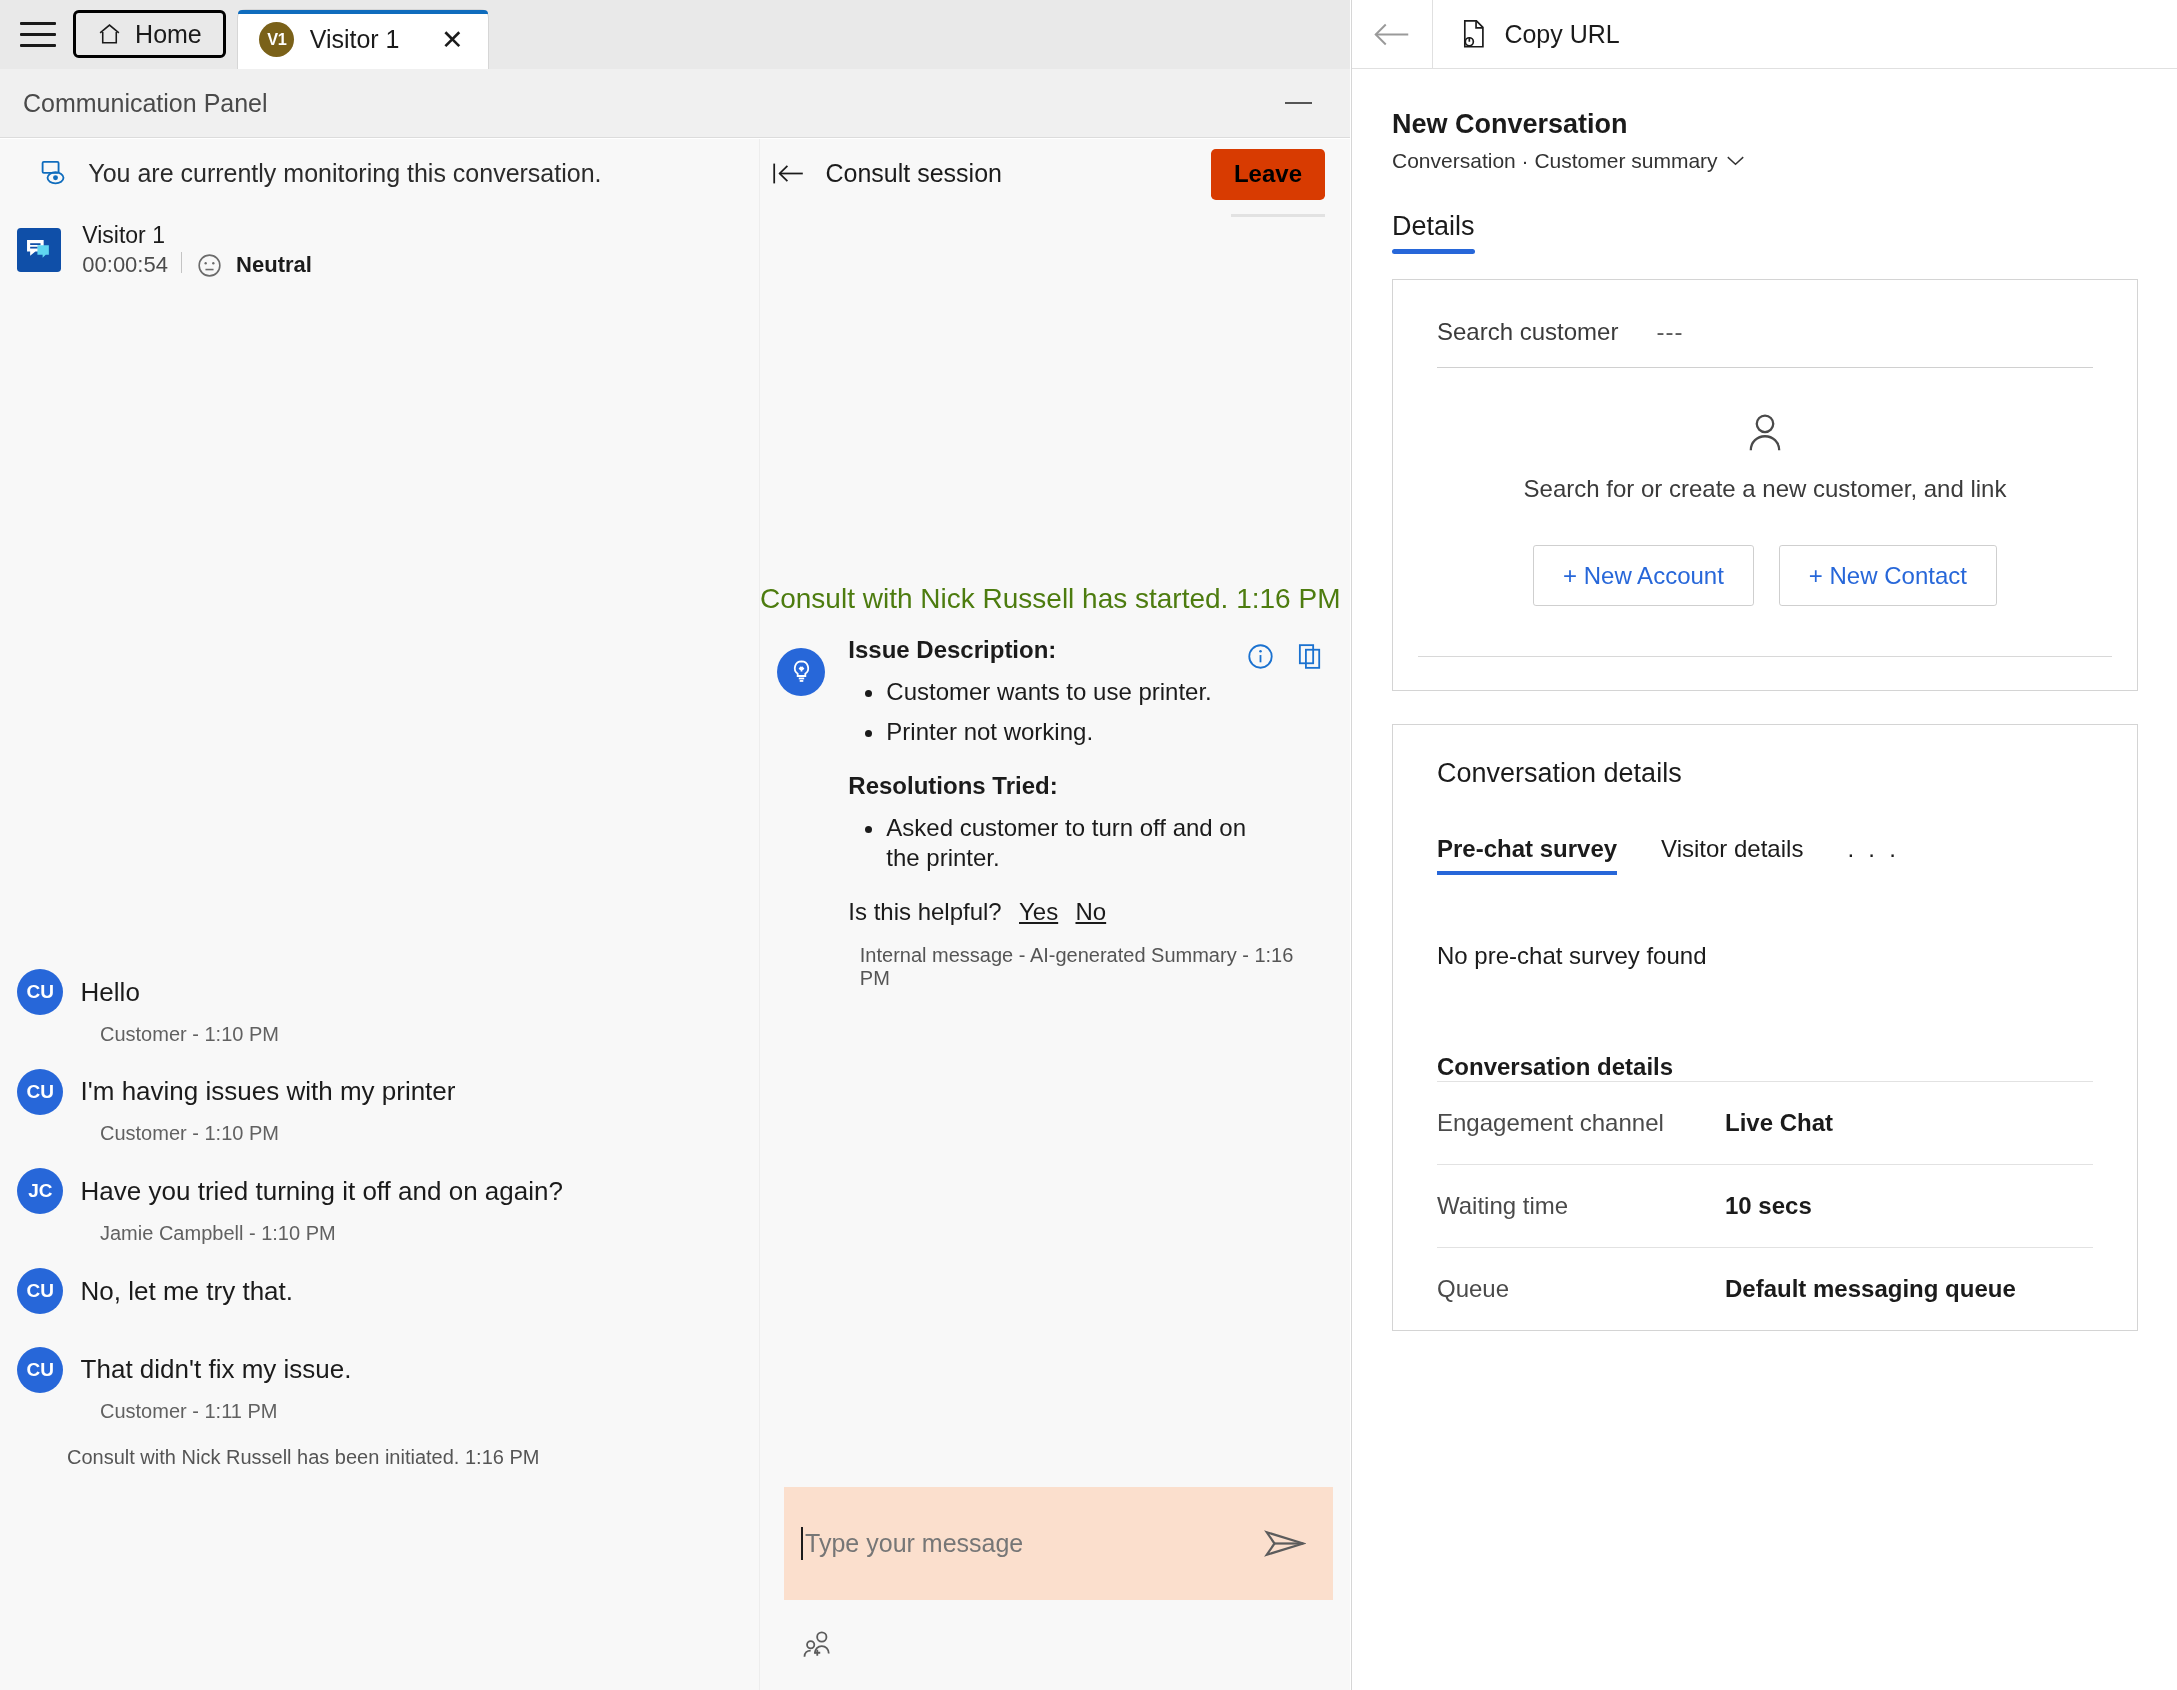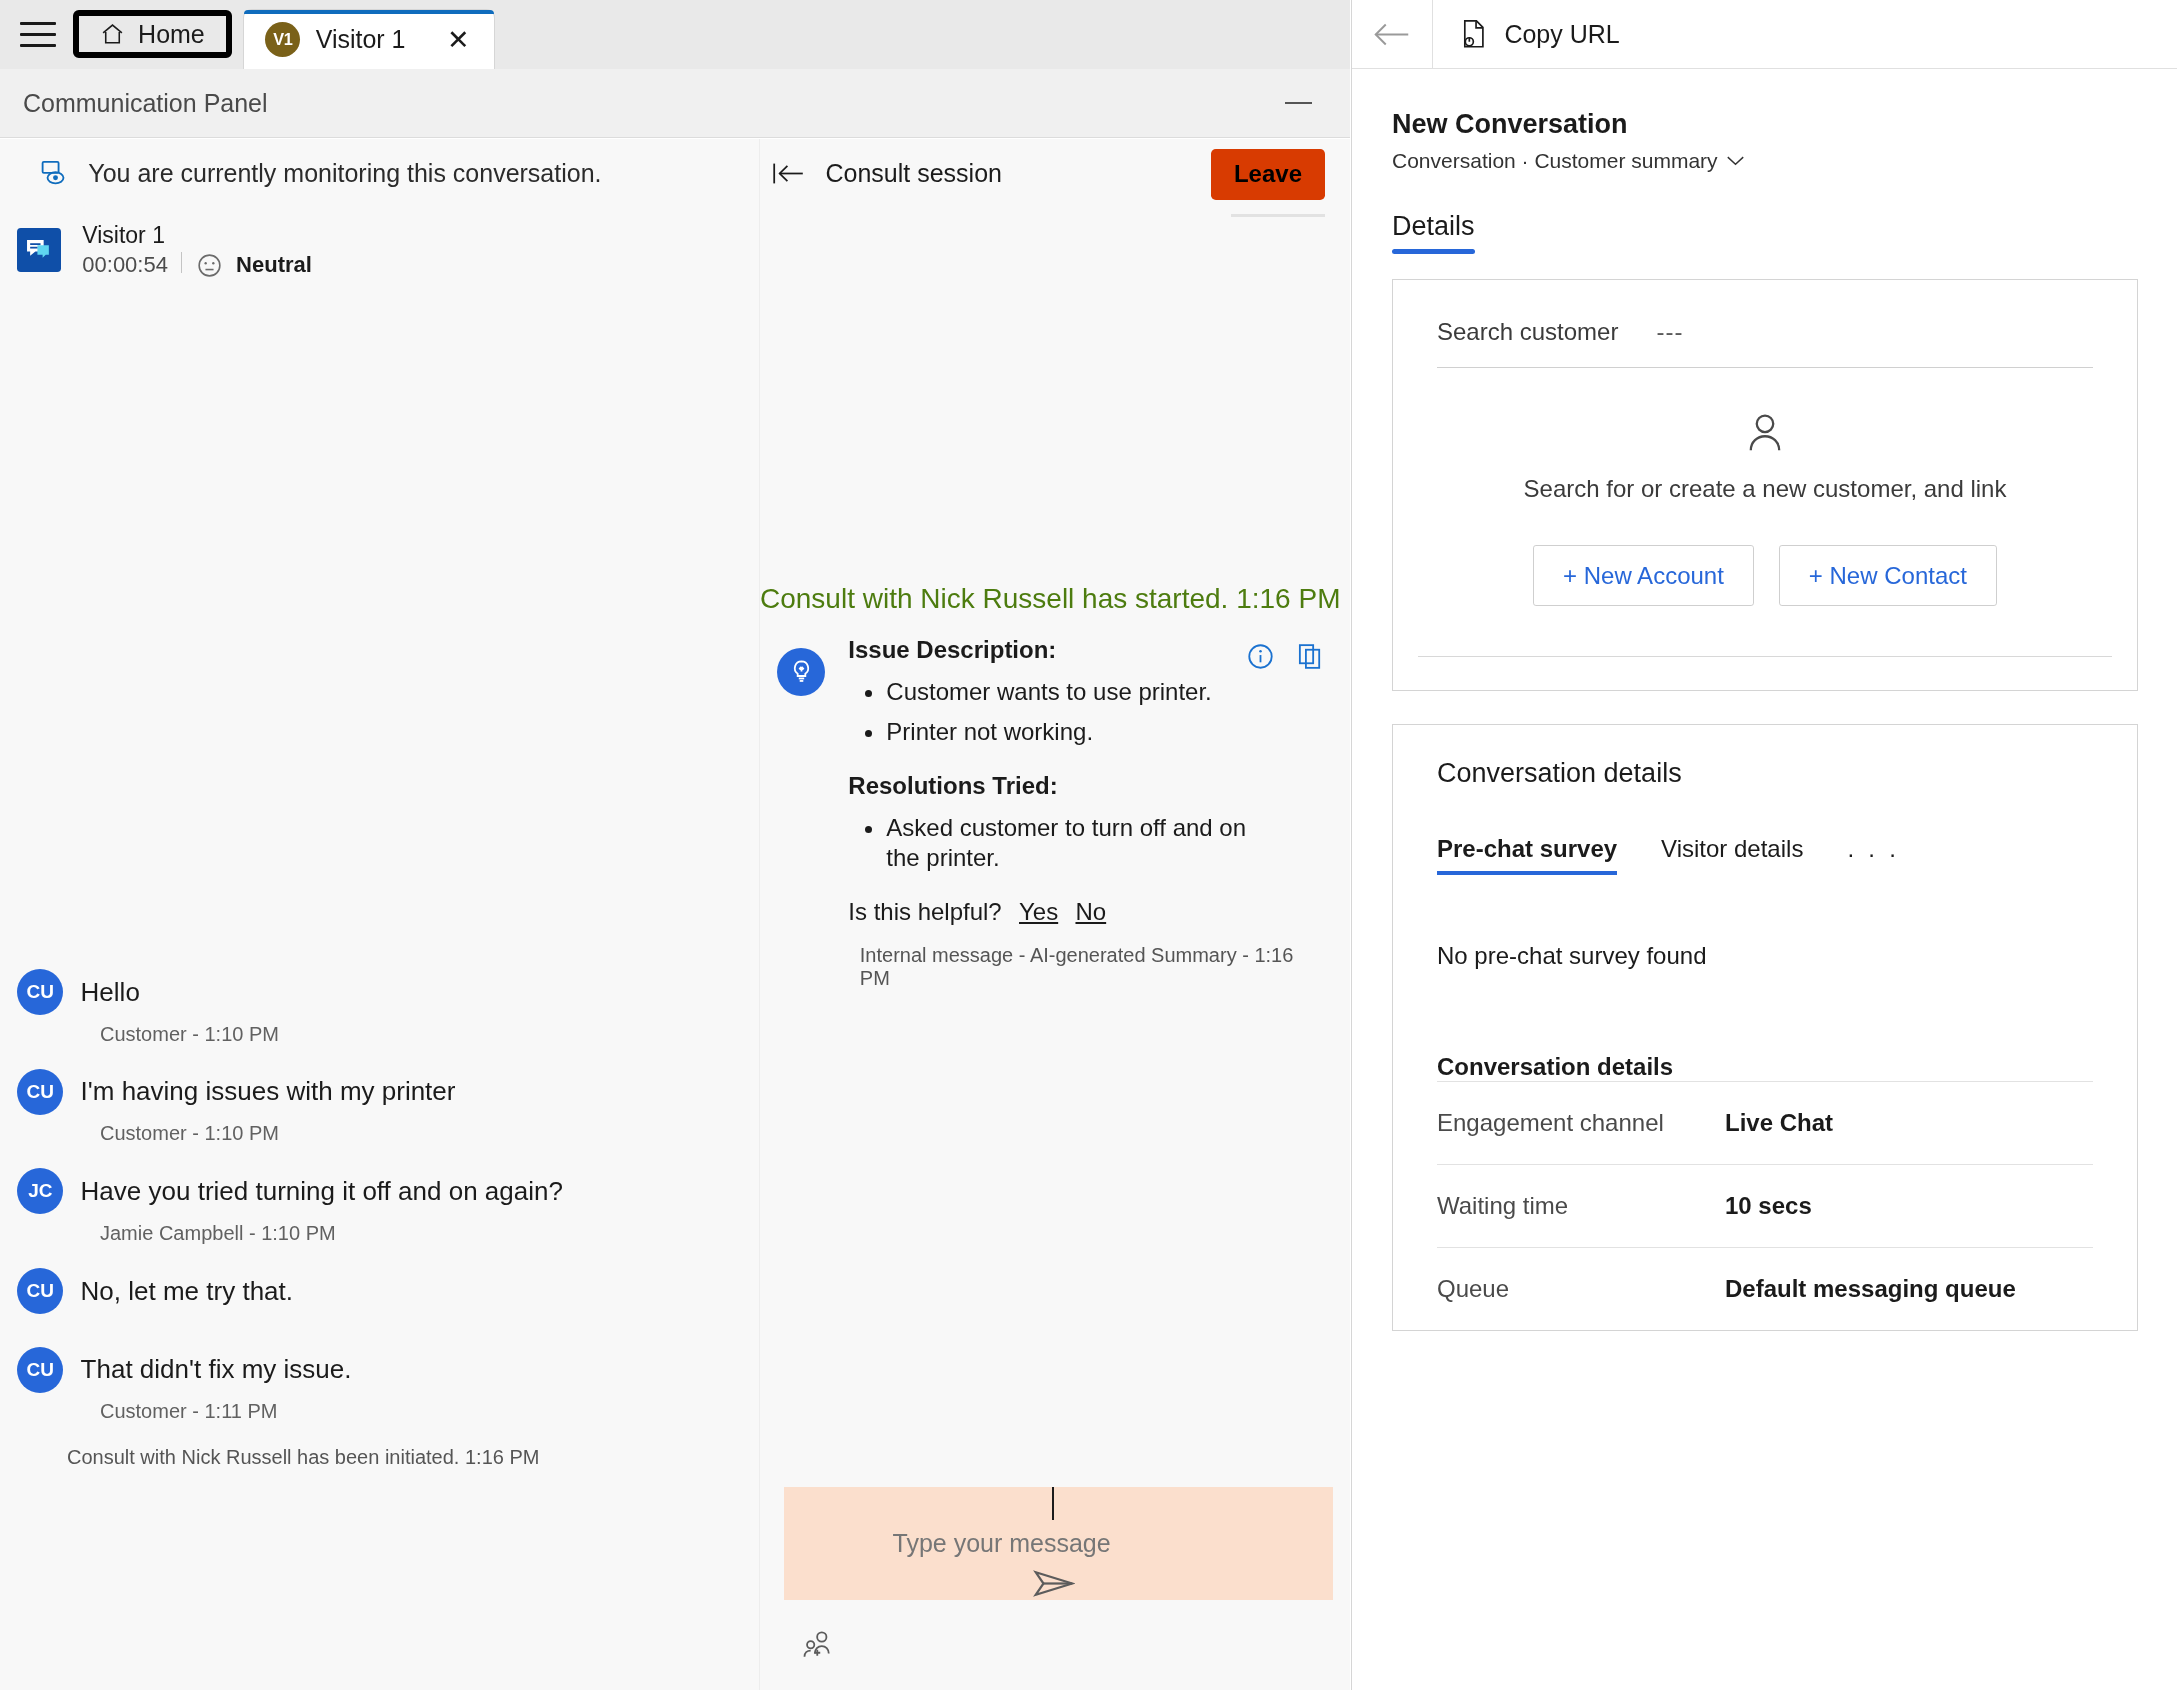--- a/index.html
+++ b/index.html
@@ -20,21 +20,21 @@
   .hamburger {
     width: 42px; height: 33px; margin: 0 13.4px 18px 17.3px;
     display: flex; flex-direction: column; justify-content: space-between;
     padding: 3.8px 2.9px; cursor: pointer;
   }
   .hamburger span { display: block; height: 2.9px; background: #1b1b1b; border-radius: 1px; }
 
   .home-tab {
     display: flex; align-items: center; gap: 13.4px;
     height: 48px; padding: 0 21px; margin-bottom: 10.6px;
-    border: 6px solid #000000; border-radius: 5.8px;
+    border: 3px solid #000000; border-radius: 5.8px;
     background: #e9e9e9; cursor: pointer;
   }
   .home-tab .label { font-size: 25px; color: #1b1b1b; }
   .home-ico { width: 25px; height: 25px; display: block; }
 
   .visitor-tab {
     position: relative;
     display: flex; align-items: center; gap: 15.4px;
     height: 59px; padding: 0 19px 0 21px;
     background: #ffffff; margin-left: 12.5px;
@@ -149,21 +149,21 @@
   .ai-ul { margin: 0 0 25px 38px; }
   .ai-ul li { font-size: 24px; color: #1b1b1b; margin-bottom: 9.6px; line-height: 1.25; }
   .helpful-row { display: flex; align-items: center; gap: 17.3px; margin-top: 23px; }
   .helpful-q { font-size: 24px; color: #1b1b1b; }
   .helpful-row a { font-size: 24px; color: #1b1b1b; text-decoration: underline; cursor: pointer; }
   .ai-foot { font-size: 20px; color: #555; margin: 17.3px 0 0 11.5px; }
 
   .composer {
     position: absolute; left: 24px; right: 17.3px; bottom: 91px;
     background: #fbdfcd; display: flex; align-items: center;
-    padding: 0 27px 0 17.3px; height: 113px; flex-direction: column;
+    padding: 0 27px 0 17.3px; height: 113px;
   }
   .composer .caret { width: 1.9px; height: 33px; background: #1b1b1b; margin-right: 1.9px; }
   .composer-input {
     flex: 1; border: none; background: transparent; outline: none;
     font-family: "Liberation Sans", sans-serif; font-size: 25px; color: #1b1b1b;
   }
   .composer-input::placeholder { color: #767676; }
   .send-ico { width: 42px; height: 33px; cursor: pointer; }
   .composer-tools { position: absolute; left: 42px; bottom: 27px; }
 

